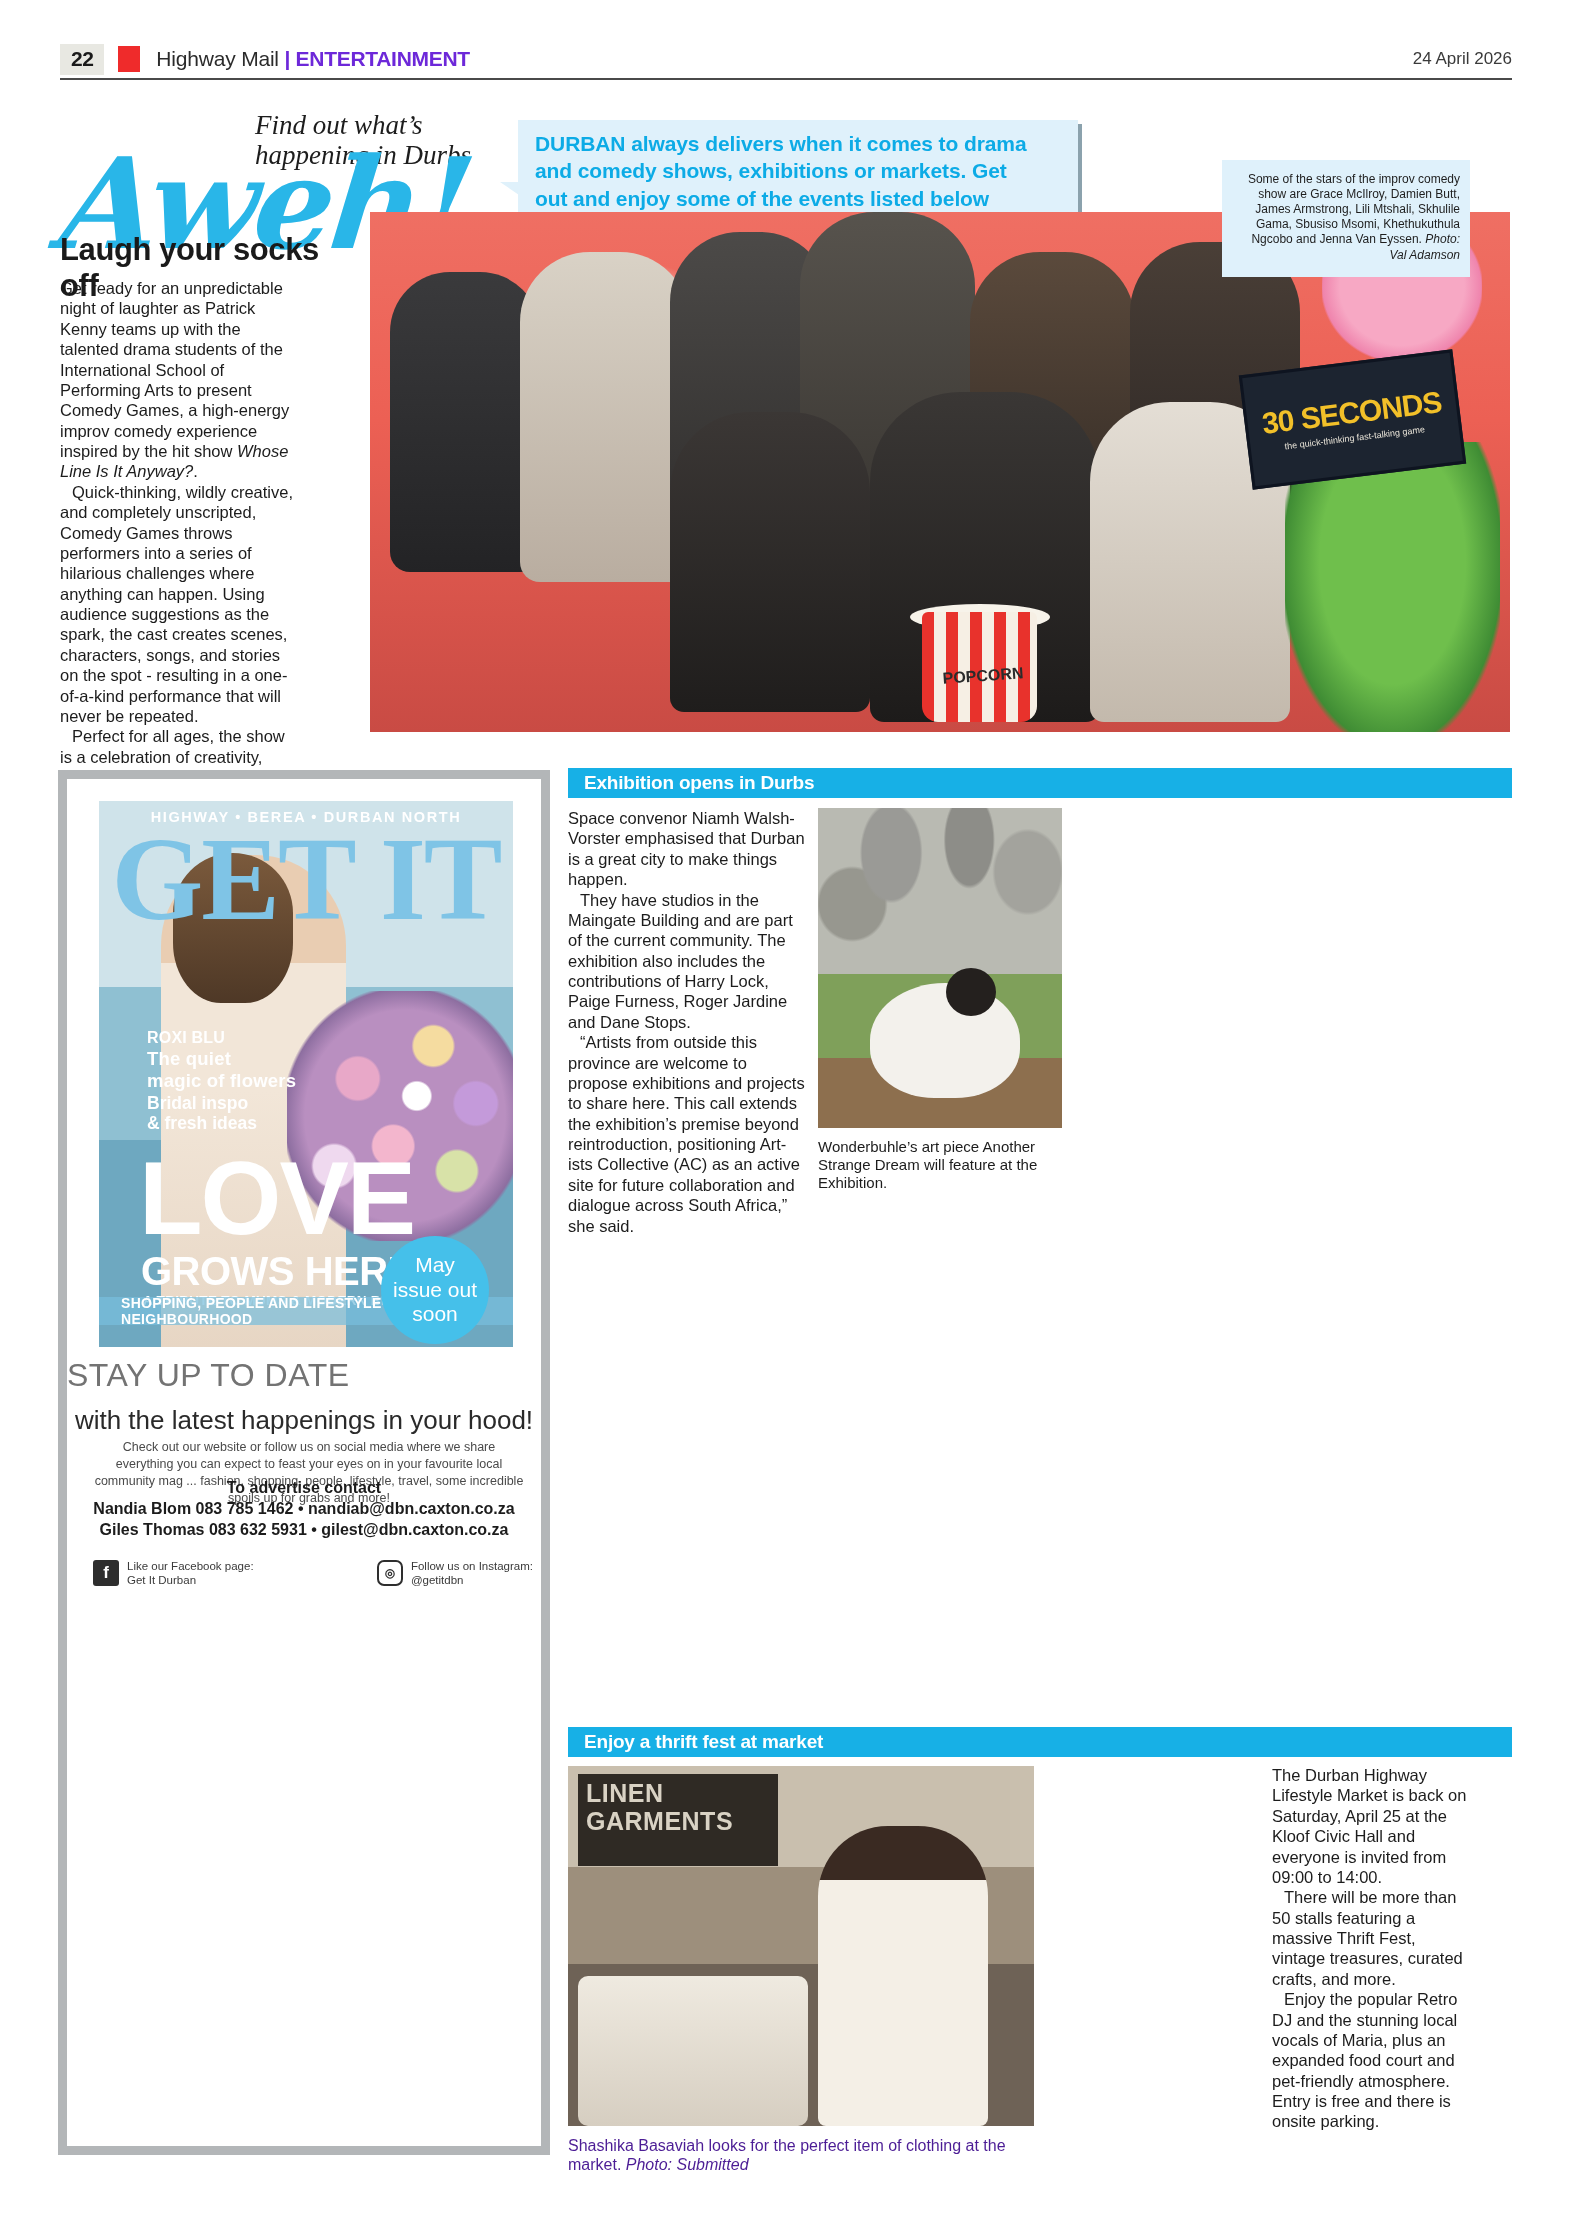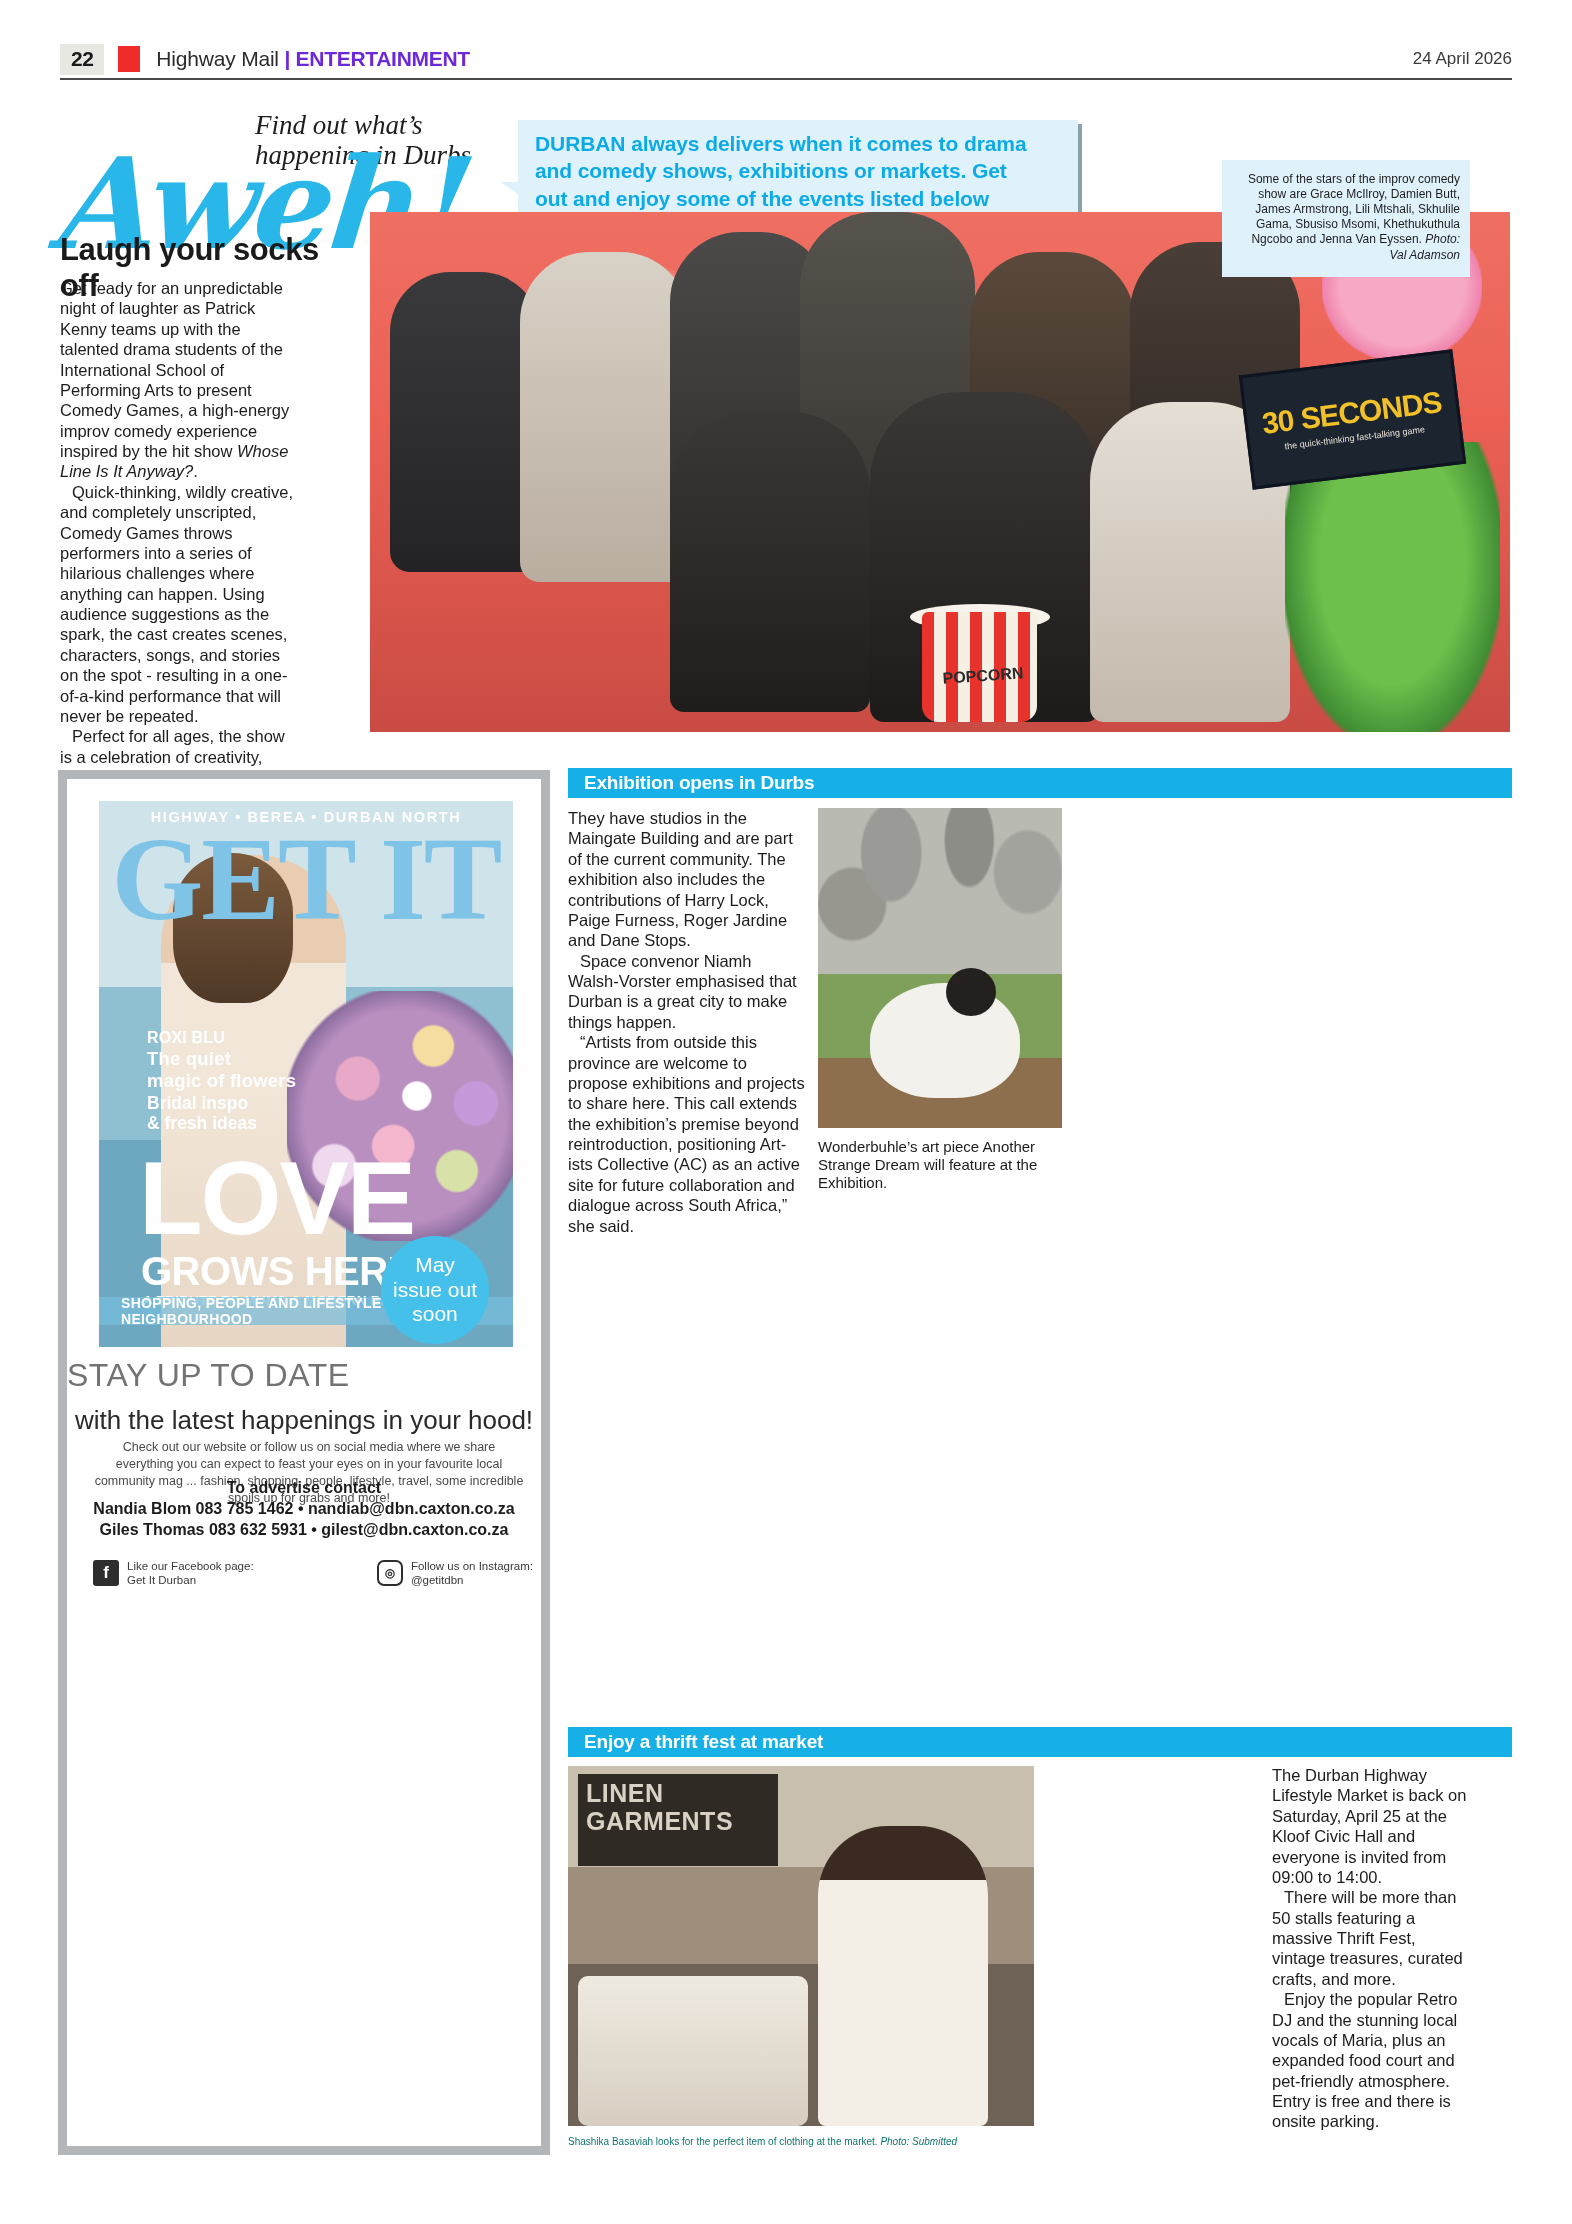--- a/index.html
+++ b/index.html
@@ -311,21 +311,21 @@
     background: linear-gradient(180deg,#3a2a22 0 18%, #f4efe6 18% 100%);
     border-radius: 70px 70px 8px 8px;
   }
   .thr-rack {
     position: absolute; left: 10px; top: 210px; width: 230px; height: 150px;
     background: linear-gradient(180deg,#efeae0,#d6cec1);
     border-radius: 10px;
   }
   .thr-cap {
     position: absolute; left: 568px; top: 2136px; width: 466px;
-    font-size: 10px; line-height: 1.2; color: #0f766e;
+    font-size: 16px; line-height: 1.2; color: #4c1d95;
   }
   .thr-cap i { font-style: italic; }
 </style>
 </head>
 <body>
 
 <div class="masthead">
   <span class="page-num">22</span>
   <span class="red-block"></span>
   <span class="mast-title">
@@ -435,22 +435,22 @@
       <span class="soc-ic ig">◎</span>
       <span class="soc-txt">
         <span>Follow us on Instagram:</span><br><span>@getitdbn</span>
       </span>
     </div>
   </div>
 </div>
 
 <div class="sec-bar" id="bar-exh">Exhibition opens in Durbs</div>
 <div class="col-body" id="exh-text">
+  <p>Space convenor Niamh Walsh-Vorster emphasised that Durban is a great city to make things happen.</p>
   <p>They have studios in the Maingate Building and are part of the current community. The exhibition also includes the contributions of Harry Lock, Paige Furness, Roger Jardine and Dane Stops.</p>
-  <p>Space convenor Niamh Walsh-Vorster emphasised that Durban is a great city to make things happen.</p>
   <p>“Artists from outside this province are welcome to propose exhibitions and projects to share here. This call extends the exhibition’s premise beyond reintroduction, positioning Art-ists Collective (AC) as an active site for future collaboration and dialogue across South Africa,” she said.</p>
 </div>
 <div class="exh-photo">
   <div class="exh-bird"></div>
   <div class="exh-bird-head"></div>
 </div>
 <div class="exh-cap">Wonderbuhle’s art piece Another Strange Dream will feature at the Exhibition.</div>
 
 <div class="sec-bar" id="bar-thr">Enjoy a thrift fest at market</div>
 <div class="thr-photo">

